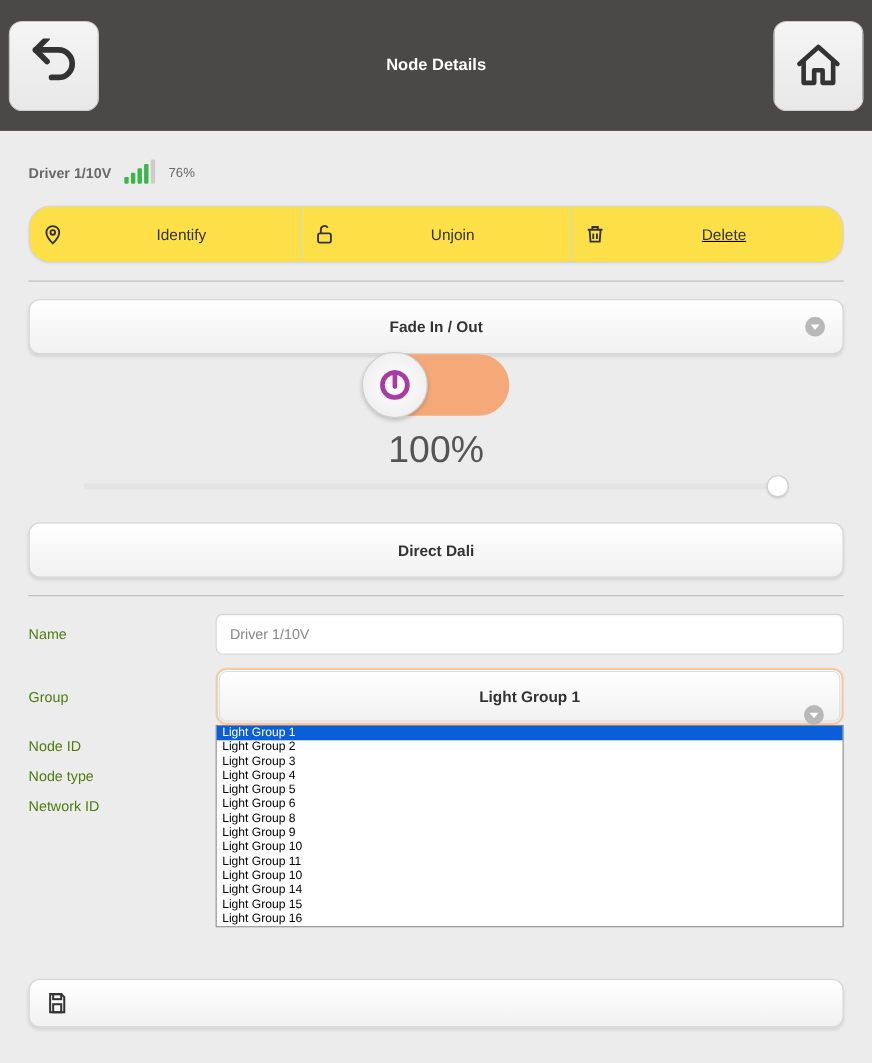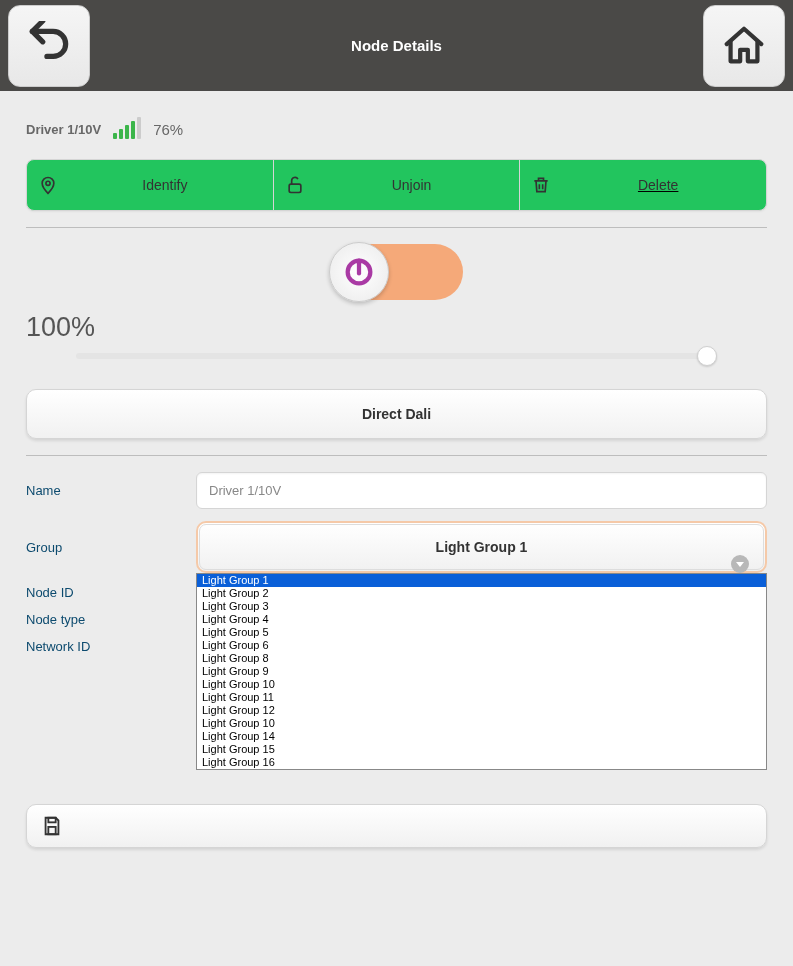--- a/index.html
+++ b/index.html
@@ -5,21 +5,21 @@
   * { box-sizing: border-box; }
   body {
     margin: 0;
     padding: 0;
     font-family: Arial, Helvetica, sans-serif;
     background: #ececec;
     width: 793px;
   }
   .header {
     background: #4a4947;
-    height: 91px;
+    height: 119px;
     display: flex;
     align-items: center;
     justify-content: space-between;
     padding: 0 8px;
   }
   .header-btn {
     width: 82px;
     height: 82px;
     background: linear-gradient(#f5f5f5, #e8e8e8);
     border: 1px solid #ccc;
@@ -59,28 +59,28 @@
     background: #3bb54a;
     border-radius: 1px;
   }
   .signal-bars span:nth-child(1){height:6px;}
   .signal-bars span:nth-child(2){height:10px;}
   .signal-bars span:nth-child(3){height:14px;}
   .signal-bars span:nth-child(4){height:18px;}
   .signal-bars span:nth-child(5){height:22px;background:#ccc;}
   .signal-pct {
     color: #686868;
-    font-size: 15px;
+    font-size: 12px;
   }
   .action-row {
     display: flex;
     border: 1px solid #d5d5d5;
-    border-radius: 8px;
+    border-radius: 20px;
     overflow: hidden;
-    background: #22c55e;
+    background: #fde047;
     box-shadow: 0 1px 2px rgba(0,0,0,0.05);
   }
   .action-btn {
     flex: 1;
     display: flex;
     align-items: center;
     padding: 14px 10px;
     border-right: 1px solid #d5d5d5;
     cursor: pointer;
     gap: 8px;
@@ -164,22 +164,22 @@
     height: 60px;
     background: radial-gradient(#fff, #eaeaea);
     border: 1px solid #ccc;
     border-radius: 50%;
     box-shadow: 0 2px 4px rgba(0,0,0,0.2);
     display: flex;
     align-items: center;
     justify-content: center;
   }
   .level-value {
-    text-align: left;
-    font-size: 27px;
+    text-align: center;
+    font-size: 34px;
     color: #555;
     margin-bottom: 10px;
   }
   .slider-track {
     height: 6px;
     background: #e4e4e4;
     border-radius: 3px;
     position: relative;
     margin: 0 50px 30px 50px;
     cursor: pointer;
@@ -195,21 +195,21 @@
     border-radius: 50%;
     box-shadow: 0 1px 2px rgba(0,0,0,0.15);
   }
   .form-row {
     display: flex;
     align-items: center;
     margin-bottom: 12px;
   }
   .form-label {
     width: 170px;
-    color: #0c4a6e;
+    color: #4d7c0f;
     font-size: 13px;
   }
   .form-input {
     flex: 1;
     border: 1px solid #d5d5d5;
     border-radius: 6px;
     padding: 10px 12px;
     background: #fff;
     font-size: 13px;
     color: #888;
@@ -326,20 +326,24 @@
             <path d="M6 7 l1 13 h10 l1-13"></path>
             <path d="M10 11 v6 M14 11 v6"></path>
           </svg>
       </span>
       <span class="action-label">Delete</span>
     </div>
   </div>
 
   <hr class="hr">
 
+  <div class="expand-btn">
+    <span>Fade In / Out</span>
+    <span class="chevron-circle"></span>
+  </div>
 
 
   <div class="toggle-wrap">
     <div class="toggle">
       <div class="toggle-knob">
         <svg width="34" height="34" viewBox="0 0 24 24" fill="none" stroke="#a93aa4" stroke-width="3" stroke-linecap="round">
             <circle cx="12" cy="12" r="8"></circle>
             <line x1="12" y1="4" x2="12" y2="13"></line>
           </svg>
       </div>
@@ -374,21 +378,20 @@
           <div class="dropdown-item selected">Light Group 1</div>
           <div class="dropdown-item">Light Group 2</div>
           <div class="dropdown-item">Light Group 3</div>
           <div class="dropdown-item">Light Group 4</div>
           <div class="dropdown-item">Light Group 5</div>
           <div class="dropdown-item">Light Group 6</div>
           <div class="dropdown-item">Light Group 8</div>
           <div class="dropdown-item">Light Group 9</div>
           <div class="dropdown-item">Light Group 10</div>
           <div class="dropdown-item">Light Group 11</div>
-          <div class="dropdown-item">Light Group 12</div>
           <div class="dropdown-item">Light Group 10</div>
           <div class="dropdown-item">Light Group 14</div>
           <div class="dropdown-item">Light Group 15</div>
           <div class="dropdown-item">Light Group 16</div>
         </div>
     </div>
   </div>
 
   <div class="form-row">
     <div class="form-label">Node ID</div>

